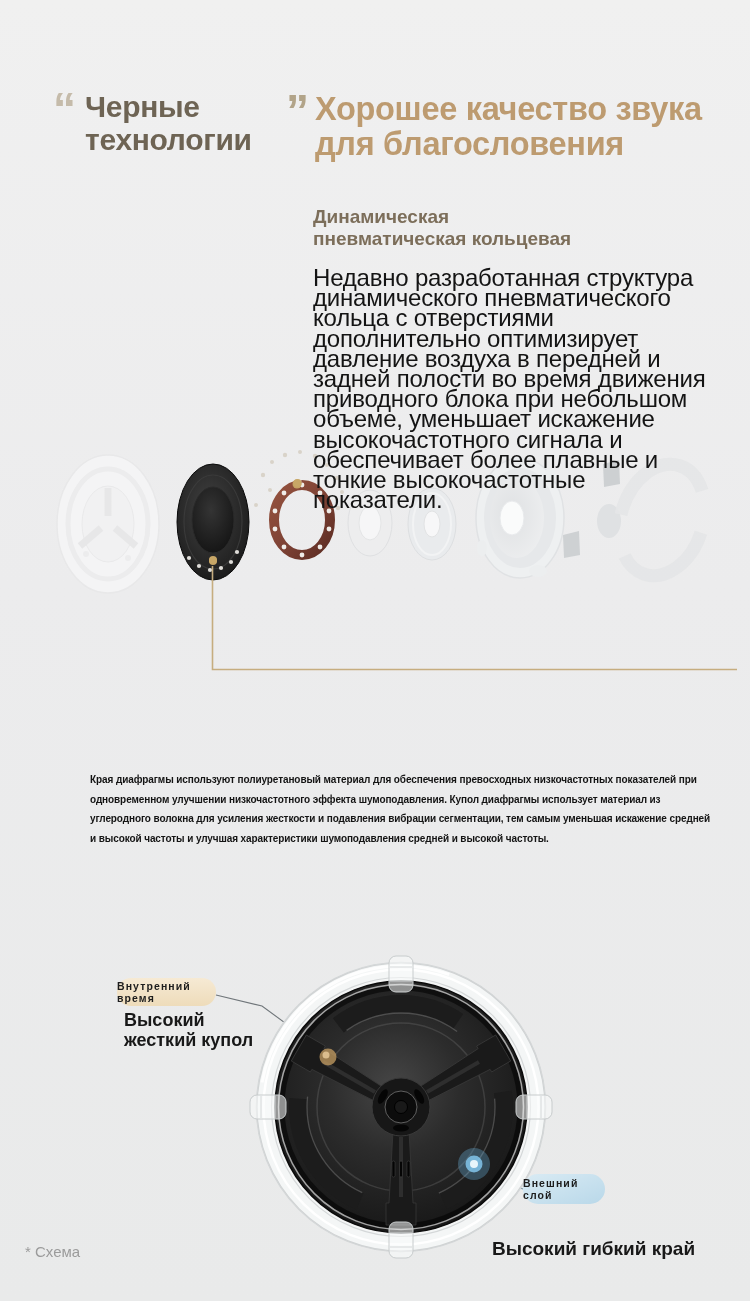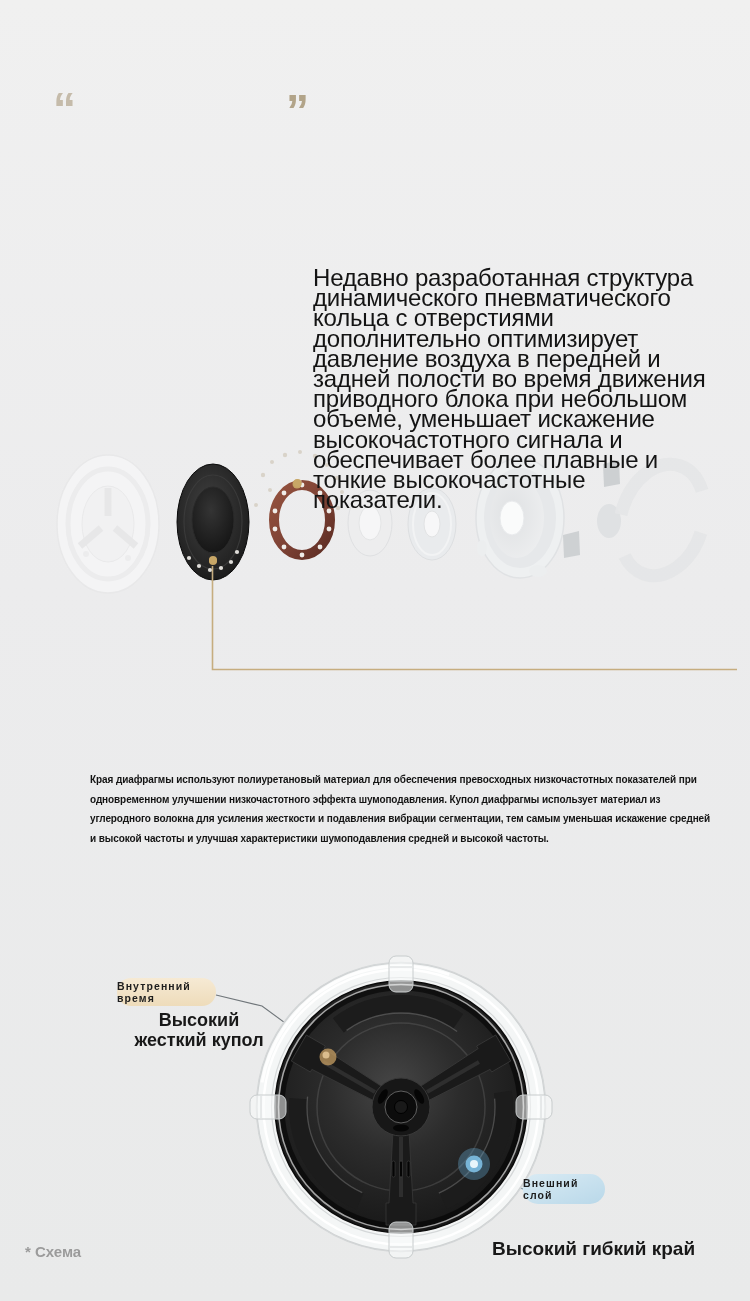--- a/index.html
+++ b/index.html
@@ -25,23 +25,23 @@
   .driver-body{left:90px;top:770px;width:622px;font-size:10px;line-height:19.6px;font-weight:700;
                color:#141414;letter-spacing:-0.1px;z-index:4;}
   
   .badge{display:flex;align-items:center;justify-content:center;border-radius:15px;
          font-weight:700;font-size:10.5px;letter-spacing:1.1px;color:#1d1d1d;z-index:6;}
   .badge-inner{left:117px;top:978px;width:99px;height:28px;
                background:linear-gradient(180deg,#f6ead4,#eedcba);}
   .badge-outer{left:523px;top:1174px;width:82px;height:30px;
                background:linear-gradient(160deg,#d9ebf4,#b9d8e9);}
   .label{font-weight:700;color:#181818;z-index:6;}
-  .label-inner{left:124px;top:1011px;width:150px;font-size:18px;line-height:19.5px;text-align:center;}
+  .label-inner{left:124px;top:1011px;width:150px;font-size:18px;line-height:19.5px;}
   .label-outer{left:492px;top:1213px;font-size:19px;line-height:20px;margin-top:26px;}
-  .note{left:25px;top:1243px;font-size:15px;font-weight:700;color:var(--note_gray);z-index:4;}
+  .note{left:25px;top:1243px;font-size:15px;font-weight:400;color:var(--note_gray);z-index:4;}
   svg{display:block;}
   .overlay{left:0;top:0;z-index:3;pointer-events:none;}
   .exploded{left:40px;top:438px;z-index:2;}
   .speaker{left:231px;top:937px;z-index:5;}
 </style>
 </head>
 <body>
 
 <div class="page">
 
@@ -58,23 +58,30 @@
     </g>
     <g>
       <path d="M212.5,566 L212.5,669.5 L737,669.5" fill="none" stroke="var(--connector)" stroke-width="1.6"></path>
       <circle cx="213" cy="560" r="4" fill="#c8a767"></circle>
     </g>
     <path d="M216,995 L262,1006 L326,1053" fill="none" stroke="#70767a" stroke-width="1.1"></path>
     <path d="M477,1170 L523,1189" fill="none" stroke="#7f98a6" stroke-width="1.1"></path>
   </svg>
 
   <span class="abs quote" style="left:53px;top:86px;">“</span>
+  <h1 class="abs title-left" style="margin:0;">Черные технологии</h1>
   <span class="abs quote close" style="left:286px;top:88px;">”</span>
+  <div class="abs title-right">
+    <div>Хорошее качество звука</div>
+    <div>для благословения</div>
+  </div>
 
   <div class="abs ring-title">
+    <div>Динамическая</div>
+    <div>пневматическая кольцевая</div>
   </div>
   <div class="abs ring-body">Недавно разработанная структура динамического пневматического кольца с отверстиями дополнительно оптимизирует давление воздуха в передней и задней полости во время движения приводного блока при небольшом объеме, уменьшает искажение высокочастотного сигнала и обеспечивает более плавные и тонкие высокочастотные показатели.</div>
 
   <svg class="abs exploded" width="700" height="175">
     <defs>
       <radialGradient id="gDrvOuter" cx="0.45" cy="0.4" r="0.75">
         <stop offset="0" stop-color="#424242"></stop>
           <stop offset="0.7" stop-color="#222"></stop>
           <stop offset="1" stop-color="#101010"></stop>
       </radialGradient>

